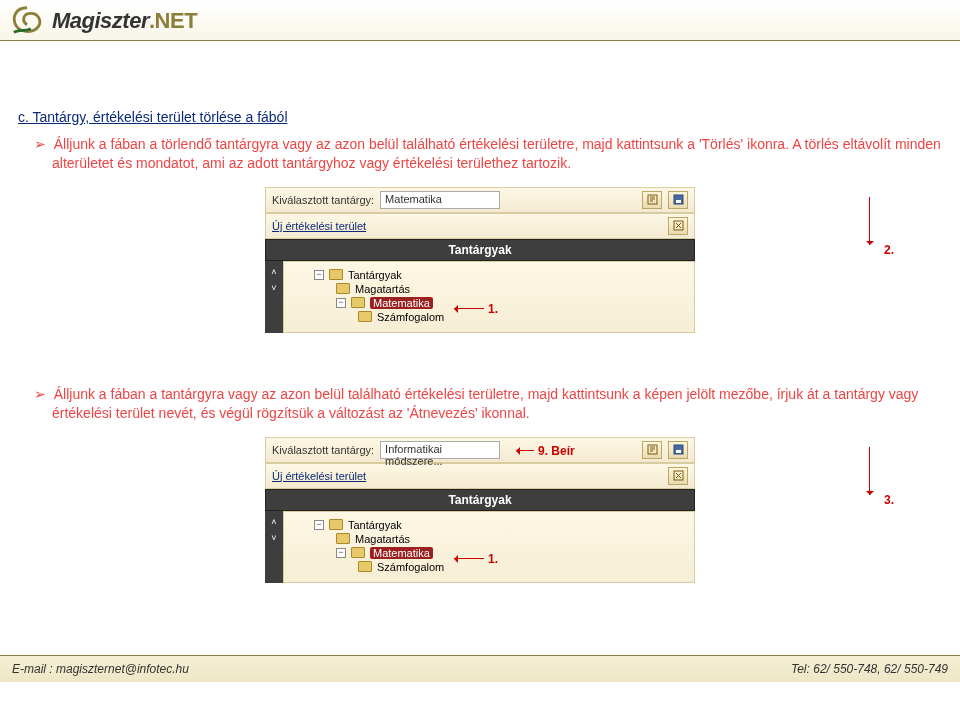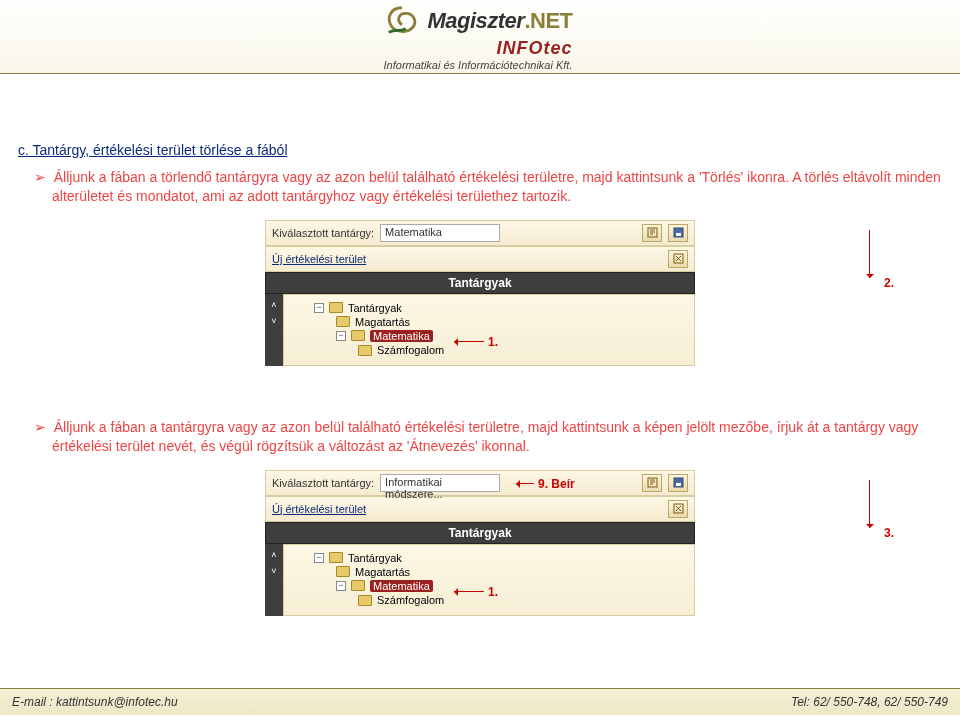--- a/index.html
+++ b/index.html
@@ -1,18 +1,18 @@
 <!DOCTYPE html>
 <html><head>
 <meta charset="utf-8">
 <style>
   * { box-sizing: border-box; margin: 0; padding: 0; }
   body { font-family: Arial, sans-serif; font-size: 13px; color: #000; background: #fff; width: 960px; }
 
-  .header { display: flex; justify-content: space-between; align-items: center; padding: 4px 12px 2px 8px; border-bottom: 1px solid #8b7d3a; background: linear-gradient(#fff, #f8f6e8); flex-direction: column; }
+  .header { display: flex; justify-content: space-between; align-items: center; padding: 4px 12px 2px 8px; border-bottom: 1px solid #8b7d3a; background: linear-gradient(#fff, #f8f6e8); }
   .logo-area { display: flex; align-items: center; gap: 6px; }
   .logo-swirl { width: 38px; height: 34px; position: relative; }
   .logo-text { font-size: 22px; font-weight: bold; font-style: italic; color: #333; letter-spacing: -0.5px; }
   .logo-text .net { color: #8b7d3a; font-style: normal; }
   .header-right { text-align: right; }
   .infotec { font-size: 18px; font-weight: bold; color: #9b2020; font-style: italic; letter-spacing: 1px; }
   .subtitle { font-size: 11px; color: #444; font-style: italic; }
 
   .content { padding: 20px 18px 10px 18px; margin-top: 48px; }
   .section-head { font-size: 14px; color: #0b2a7a; text-decoration: underline; margin-bottom: 10px; }
@@ -21,21 +21,21 @@
 
   .ui-block { margin: 0 auto 16px auto; width: 430px; }
   .ui-row { display: flex; align-items: center; background: linear-gradient(#fdf7e5,#f4ead0); border: 1px solid #d8cda0; padding: 3px 6px; gap: 6px; font-size: 11px; color: #333; }
   .ui-input { background:#fff; border:1px solid #aaa; padding:1px 4px; font-size:11px; height:18px; display:inline-block; }
   .iconbtn { width:20px; height:18px; border:1px solid #bba76a; background:linear-gradient(#fff6dc,#e9dbae); display:inline-flex; align-items:center; justify-content:center; }
   .tantargyak-bar { background:#3e3e3e; color:#fff; font-weight:bold; text-align:center; padding:3px 0; font-size:12px; border:1px solid #222; }
   .tree { background:linear-gradient(#fdf7e5,#f6eed4); border:1px solid #d8cda0; padding:6px 8px 8px 8px; font-size:11px; }
   .tree-row { display:flex; align-items:center; gap:5px; padding:1px 0; }
   .tree-indent1 { padding-left:22px; }
   .tree-indent2 { padding-left:44px; }
-  .tree-indent3 { padding-left:66px;align-items:flex-end; }
+  .tree-indent3 { padding-left:66px; }
   .folder-icon { width:14px; height:11px; background:#e8c96a; border:1px solid #a88a2a; border-radius:1px; display:inline-block; }
   .minus-box { width:10px; height:10px; border:1px solid #888; background:#fff; display:inline-flex; align-items:center; justify-content:center; font-size:9px; line-height:1; color:#555; }
   .selected-node { background:#9b2020; color:#fff; padding:0 3px; border-radius:2px; }
   .side-icons { width:18px; background:#3e3e3e; display:flex; flex-direction:column; align-items:center; gap:6px; padding:6px 0; }
   .side-icons span { color:#fff; font-size:9px; }
   .tree-wrap { display:flex; }
   .tree-main { flex:1; }
   .callout { color:#c00; font-weight:bold; font-size:12px; }
 
   .ui-wrap { position:relative; display:flex; justify-content:center; margin-bottom:36px; }
@@ -56,24 +56,20 @@
   <div class="logo-area">
     <div class="logo-swirl">
       <svg viewBox="0 0 40 36" width="38" height="34">
         <path d="M20 4 C8 4 4 14 8 22 C12 30 26 32 32 24 C36 18 32 10 24 10 C16 10 14 18 20 22" fill="none" stroke="#8b7d3a" stroke-width="3"></path>
         <path d="M6 30 C14 26 18 30 24 26" fill="none" stroke="#2a6b2a" stroke-width="3"></path>
       </svg>
     </div>
     <div class="logo-text">
       <span>Magiszter</span><span class="net">.NET</span>
     </div>
-  </div>
-  <div class="header-right">
-    <div class="infotec">INFOtec</div>
-    <div class="subtitle">Informatikai és Információtechnikai Kft.</div>
   </div>
 </div>
 
 <div class="content">
 
   <div class="section-head">c. Tantárgy, értékelési terület törlése a fából</div>
   <p class="para">
     <span class="bullet">➢</span><span>Álljunk a fában a törlendő tantárgyra vagy az azon belül található értékelési területre, majd kattintsunk a 'Törlés' ikonra. A törlés eltávolít minden alterületet és mondatot, ami az adott tantárgyhoz vagy értékelési területhez tartozik.</span>
   </p>
 
@@ -212,18 +208,18 @@
           </div>
         </div>
       </div>
     </div>
   </div>
 
 </div>
 
 <div class="footer">
   <div>
-    <span>E-mail : </span><span>kattintsunk@infotec.hu</span>
+    <span>E-mail : </span><span>magiszternet@infotec.hu</span>
   </div>
   <div>
     <span>Tel: </span><span>62/ 550-748, 62/ 550-749</span>
   </div>
 </div>
 
 </body></html>

